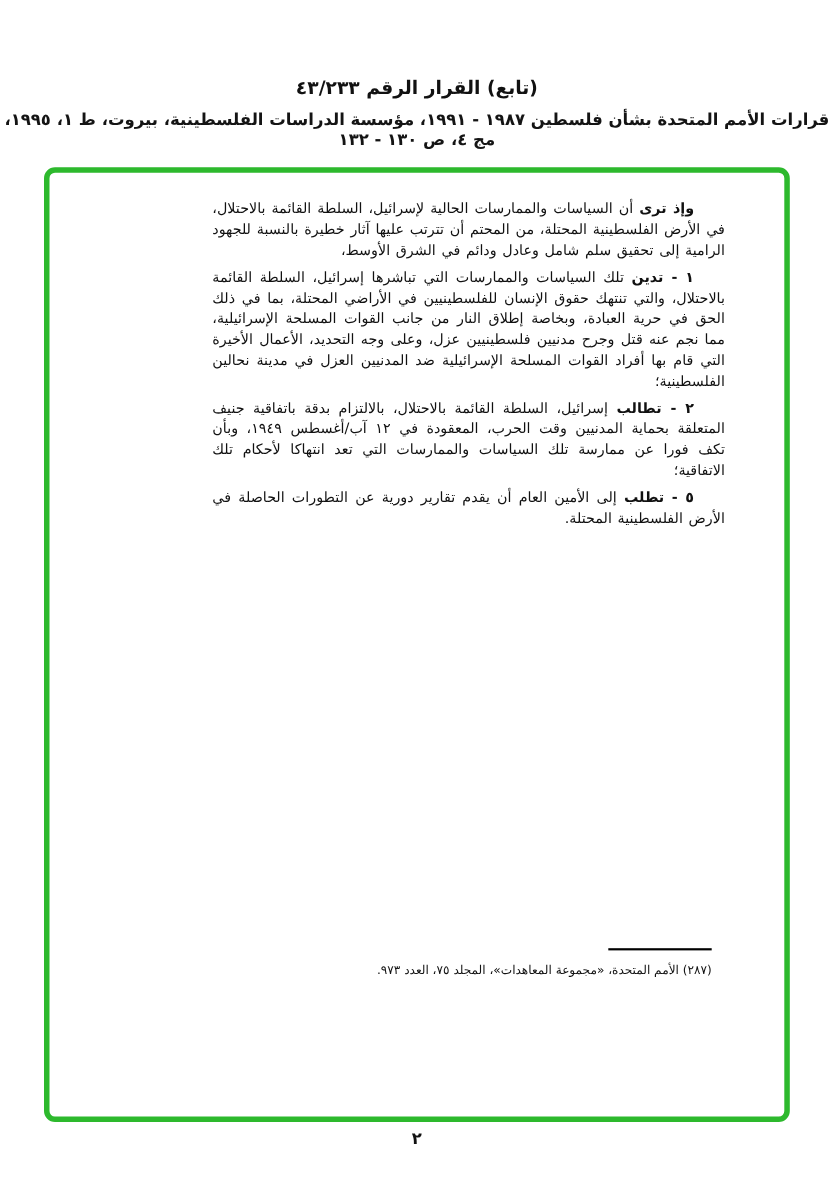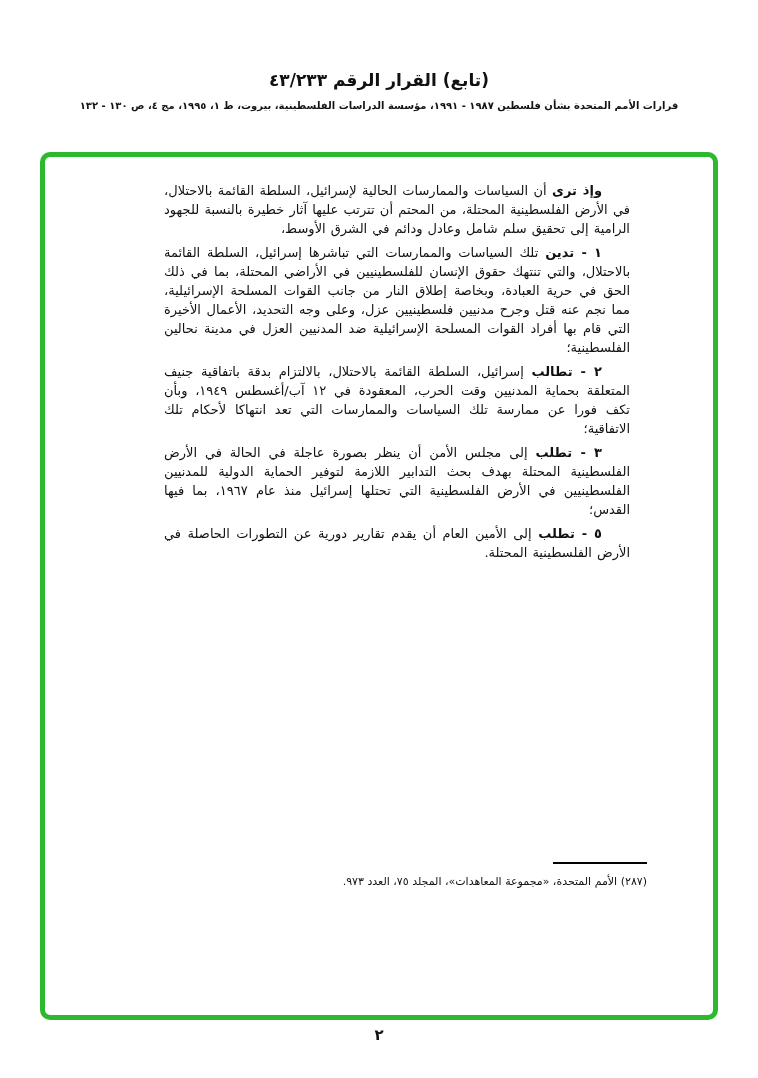--- a/index.html
+++ b/index.html
@@ -24,38 +24,38 @@
     width: 758px;
     text-align: center;
   }
   .title {
     font-size: 17px;
     font-weight: 700;
     letter-spacing: 0.5px;
     margin-bottom: 10px;
   }
   .subtitle {
-    font-size: 10px;
+    font-size: 15px;
     font-weight: 700;
     color: #141414;
   }
   .frame {
     position: absolute;
     left: 40px;
     top: 152px;
     width: 678px;
     height: 868px;
     border: 5px solid #2db92d;
     border-radius: 10px;
     background: #ffffff;
   }
   .column {
     position: absolute;
     top: 24px;
-    right: 83px;
+    right: 54px;
     width: 466px;
     text-align: justify;
   }
   .para {
     font-size: 13px;
     line-height: 19px;
     text-indent: 28px;
     margin-bottom: 5px;
     word-spacing: 1px;
   }
@@ -98,21 +98,20 @@
     <h1 class="title">(تابع) القرار الرقم ٤٣/٢٣٣</h1>
     <div class="subtitle">قرارات الأمم المتحدة بشأن فلسطين ١٩٨٧ - ١٩٩١، مؤسسة الدراسات الفلسطينية، بيروت، ط ١، ١٩٩٥، مج ٤، ص ١٣٠ - ١٣٢</div>
   </header>
 
   <div class="frame" style="border-color: rgb(45, 185, 45);">
 
     <div class="column">
       <p class="para"><span class="lead">وإذ ترى</span> <span>أن السياسات والممارسات الحالية لإسرائيل، السلطة القائمة بالاحتلال، في الأرض الفلسطينية المحتلة، من المحتم أن تترتب عليها آثار خطيرة بالنسبة للجهود الرامية إلى تحقيق سلم شامل وعادل ودائم في الشرق الأوسط،</span></p>
       <p class="para"><span class="lead">١ - تدين</span> <span>تلك السياسات والممارسات التي تباشرها إسرائيل، السلطة القائمة بالاحتلال، والتي تنتهك حقوق الإنسان للفلسطينيين في الأراضي المحتلة، بما في ذلك الحق في حرية العبادة، وبخاصة إطلاق النار من جانب القوات المسلحة الإسرائيلية، مما نجم عنه قتل وجرح مدنيين فلسطينيين عزل، وعلى وجه التحديد، الأعمال الأخيرة التي قام بها أفراد القوات المسلحة الإسرائيلية ضد المدنيين العزل في مدينة نحالين الفلسطينية؛</span></p>
       <p class="para"><span class="lead">٢ - تطالب</span> <span>إسرائيل، السلطة القائمة بالاحتلال، بالالتزام بدقة باتفاقية جنيف المتعلقة بحماية المدنيين وقت الحرب، المعقودة في ١٢ آب/أغسطس ١٩٤٩، وبأن تكف فورا عن ممارسة تلك السياسات والممارسات التي تعد انتهاكا لأحكام تلك الاتفاقية؛</span></p>
-      <p class="para"><span class="lead">٣ - تطلب</span> <span>إلى مجلس الأمن أن ينظر بصورة عاجلة في الحالة في الأرض الفلسطينية المحتلة بهدف بحث التدابير اللازمة لتوفير الحماية الدولية للمدنيين الفلسطينيين في الأرض الفلسطينية التي تحتلها إسرائيل منذ عام ١٩٦٧، بما فيها القدس؛</span></p>
       <p class="para"><span class="lead">٥ - تطلب</span> <span>إلى الأمين العام أن يقدم تقارير دورية عن التطورات الحاصلة في الأرض الفلسطينية المحتلة.</span></p>
     </div>
 
     <div class="footnote-wrap">
       <div class="footnote-rule"></div>
       <div class="footnote">(٢٨٧) الأمم المتحدة، «مجموعة المعاهدات»، المجلد ٧٥، العدد ٩٧٣.</div>
     </div>
 
   </div>
 

